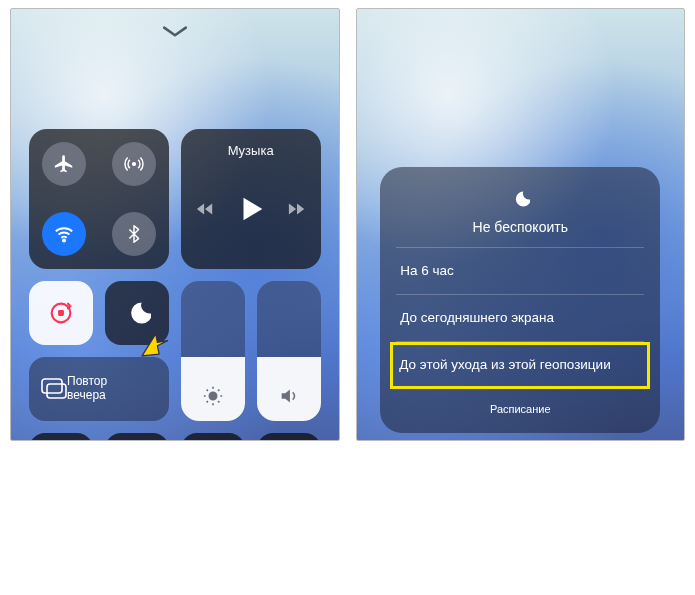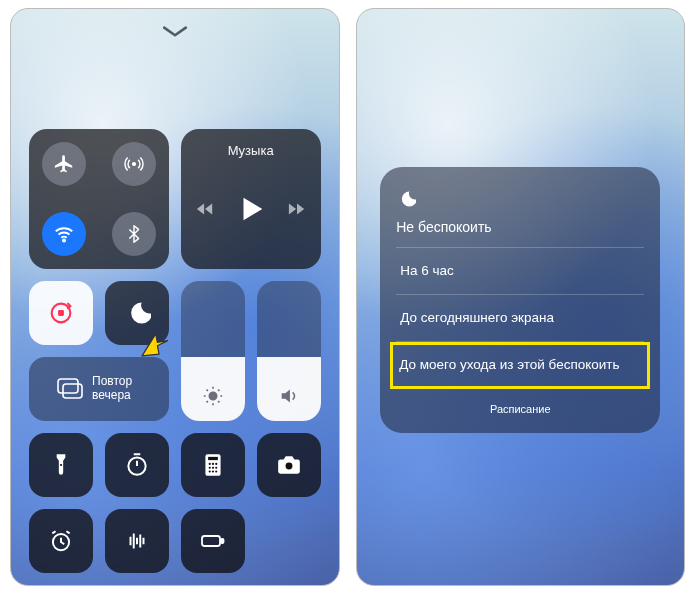--- a/index.html
+++ b/index.html
@@ -3,22 +3,22 @@
 <meta charset="utf-8">
 <style>
   * { box-sizing: border-box; margin: 0; padding: 0; }
   body {
     width: 695px; height: 595px;
     background: #fff;
     font-family: -apple-system, "Helvetica Neue", Arial, sans-serif;
     display: flex; gap: 16px; padding: 8px 10px;
   }
   .phone {
-    width: 330px; height: 578px;
-    border-radius: 18px;
+    width: 330px; height: 433px;
+    border-radius: 2px;
     border: 1px solid #bbb;
     position: relative; overflow: hidden;
     background:
       radial-gradient(circle at 28% 20%, rgba(255,255,255,.75), rgba(255,255,255,0) 40%),
       radial-gradient(circle at 75% 55%, rgba(70,120,220,.75), rgba(70,120,220,0) 55%),
       radial-gradient(circle at 20% 80%, rgba(120,170,255,.55), rgba(120,170,255,0) 50%),
       linear-gradient(180deg,#cfe4ea 0%,#8fb4dd 45%,#5276c6 80%,#4a63a8 100%);
   }
   .screen { position: absolute; inset: 0; padding: 16px 18px; }
   .chev { width:100%; display:flex; justify-content:center; margin-bottom:90px; }
@@ -44,33 +44,33 @@
   .row2 { display:flex; gap:12px; margin-top:12px; align-items:flex-start; }
   .sq { width:64px; height:64px; border-radius:16px; display:flex; align-items:center; justify-content:center; }
   .sq svg { width:28px; height:28px; }
   .sliders { display:flex; gap:12px; }
   .slider { width:64px; height:140px; border-radius:18px; background:rgba(40,45,65,.45); position:relative; overflow:hidden; }
   .slider .fill { position:absolute; left:0; right:0; bottom:0; background:rgba(255,255,255,.95); }
   .slider .ico { position:absolute; left:0; right:0; bottom:14px; display:flex; justify-content:center; }
   .slider .ico svg { width:22px; height:22px; }
 
   .mirror { width:140px; height:64px; border-radius:16px; background:rgba(30,35,55,.5);
-            display:flex; align-items:center; gap:9px; padding:0 28px; color:#fff; margin-top:12px; }
+            display:flex; align-items:center; padding:0 12px; color:#fff; margin-top:12px; }
   .mirror svg { width:26px; height:22px; flex-shrink:0; }
   .mirror .txt { font-size:12px; line-height:1.15; }
 
   .row3, .row4 { display:flex; gap:12px; margin-top:12px; }
   .sq2 { width:64px; height:64px; border-radius:16px; background:rgba(16,16,20,.78);
          display:flex; align-items:center; justify-content:center; }
   .sq2 svg { width:26px; height:26px; }
 
   
   .dnd-panel { width:280px; margin:158px auto 0; border-radius:22px;
                background:rgba(30,35,55,.55); padding:22px 16px 18px; color:#fff; }
-  .dnd-head { display:flex; flex-direction:column; gap:6px; padding-bottom:12px;
+  .dnd-head { display:flex; flex-direction:column; align-items:center; gap:6px; padding-bottom:12px;
               border-bottom:1px solid rgba(255,255,255,.22); }
   .dnd-head svg { width:20px; height:20px; }
   .dnd-head .t { font-size:14px; font-weight:500; }
   .opt { padding:14px 4px; font-size:13.5px; line-height:1.35;
          border-bottom:1px solid rgba(255,255,255,.22); }
   .opt:last-of-type { border-bottom:none; }
   .opt.hl { border:3px solid #f7e600; padding:11px 6px; margin:0 -6px; }
   .sched { text-align:center; font-size:11px; padding-top:14px; }
 
   .cursor { position:absolute; width:34px; height:34px; }
@@ -251,16 +251,16 @@
     <div class="dnd-head">
       <span>
         <svg viewBox="0 0 24 24" fill="#fff">
             <path d="M16 3a9 9 0 109 9 7 7 0 01-9-9z"></path>
           </svg>
       </span>
       <div class="t">Не беспокоить</div>
     </div>
     <div class="opt">На 6 час</div>
     <div class="opt">До сегодняшнего экрана</div>
-    <div class="opt hl">До моего ухода из этой беспокоить</div>
+    <div class="opt hl">До этой ухода из этой геопозиции</div>
     <div class="sched">Расписание</div>
   </div>
 </div>
 
 </body></html>

